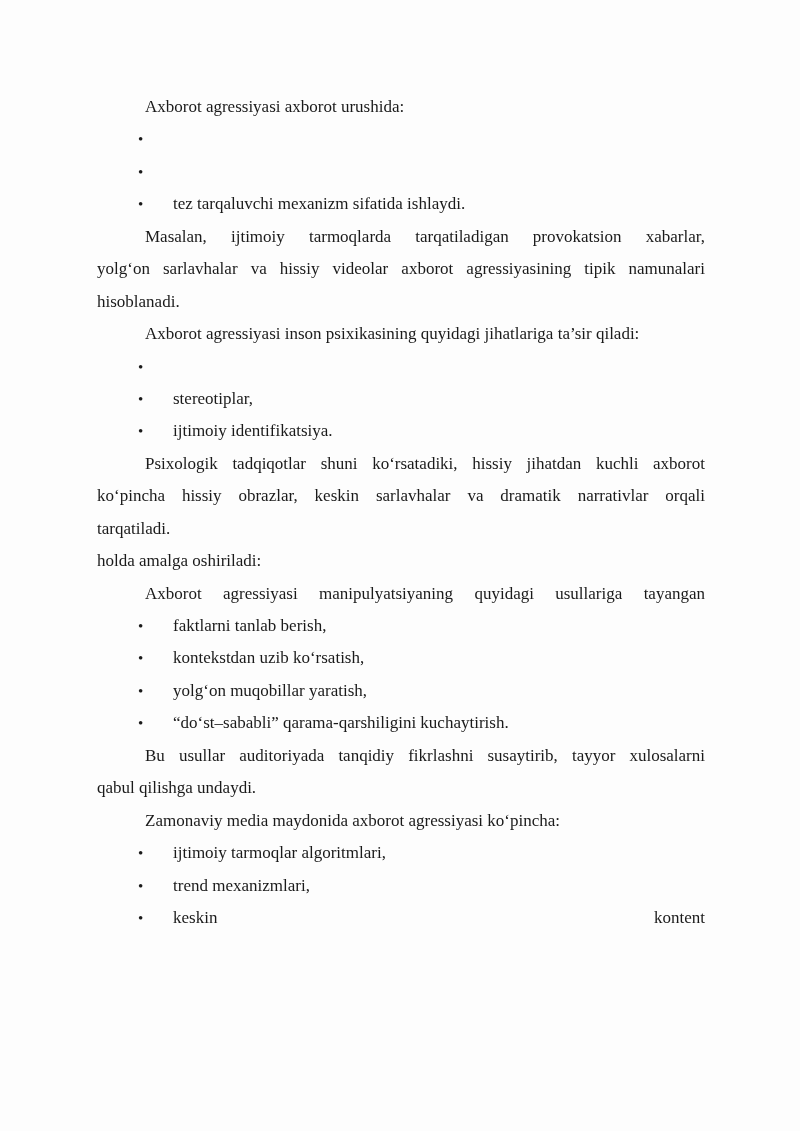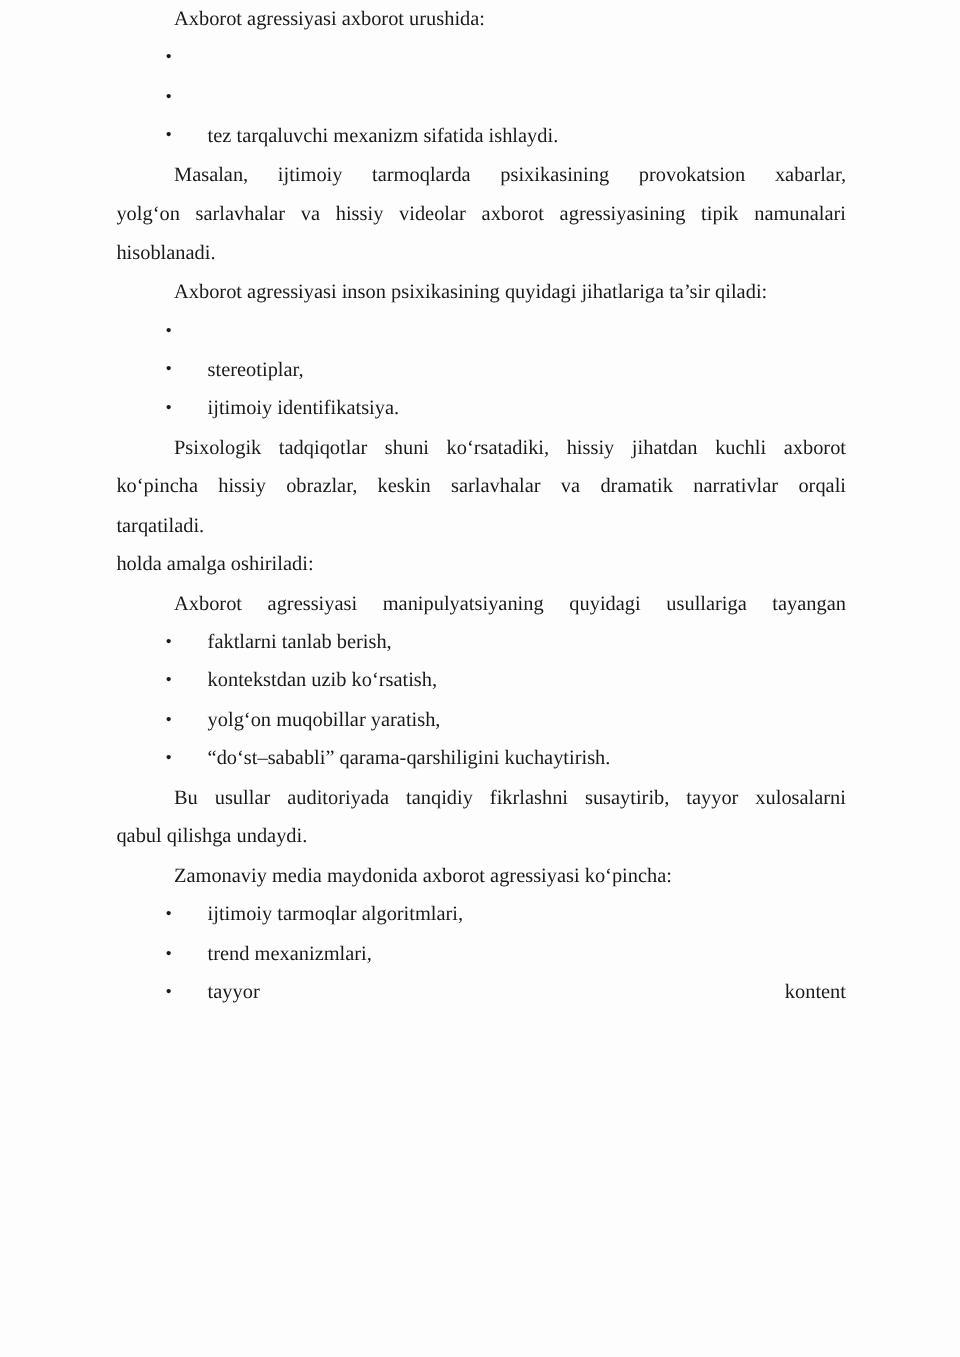--- a/index.html
+++ b/index.html
@@ -9,20 +9,21 @@
   }
   body {
     width: 800px;
     height: 1131px;
     background: #fdfdfd;
     overflow: hidden;
   }
   .page {
     width: 608px;
     margin-left: 97px;
+    padding-top: 91px;
     font-family: "Liberation Serif", "DejaVu Serif", serif;
     font-size: 17px;
     color: #1a1a1a;
   }
   .l {
     line-height: 32.45px;
     height: 32.45px;
     text-align: left;
   }
   .l.first {
@@ -57,21 +58,21 @@
   <div class="l bullet">
     <span class="bdot">•</span>
   </div>
   <div class="l bullet">
     <span class="bdot">•</span>
   </div>
   <div class="l bullet">
     <span class="bdot">•</span><span>tez tarqaluvchi mexanizm sifatida ishlaydi.</span>
   </div>
 
-  <div class="l first just">Masalan, ijtimoiy tarmoqlarda psixikasining provokatsion xabarlar,</div>
+  <div class="l first just">Masalan, ijtimoiy tarmoqlarda tarqatiladigan provokatsion xabarlar,</div>
   <div class="l just">yolgʻon sarlavhalar va hissiy videolar axborot agressiyasining tipik namunalari</div>
   <div class="l">hisoblanadi.</div>
 
   <div class="l first">Axborot agressiyasi inson psixikasining quyidagi jihatlariga ta’sir qiladi:</div>
 
   <div class="l bullet">
     <span class="bdot">•</span>
   </div>
   <div class="l bullet">
     <span class="bdot">•</span><span>stereotiplar,</span>
@@ -108,19 +109,19 @@
   <div class="l bullet">
     <span class="bdot">•</span><span>ijtimoiy tarmoqlar algoritmlari,</span>
   </div>
   <div class="l bullet">
     <span class="bdot">•</span><span>trend mexanizmlari,</span>
   </div>
 
   <div class="l bullet">
     <span class="bdot">•</span>
     <span class="spread-inner">
-      <span>tayyor</span>
+      <span>keskin</span>
       <span>kontent</span>
     </span>
   </div>
 
 
 </div>
 
 </body></html>

